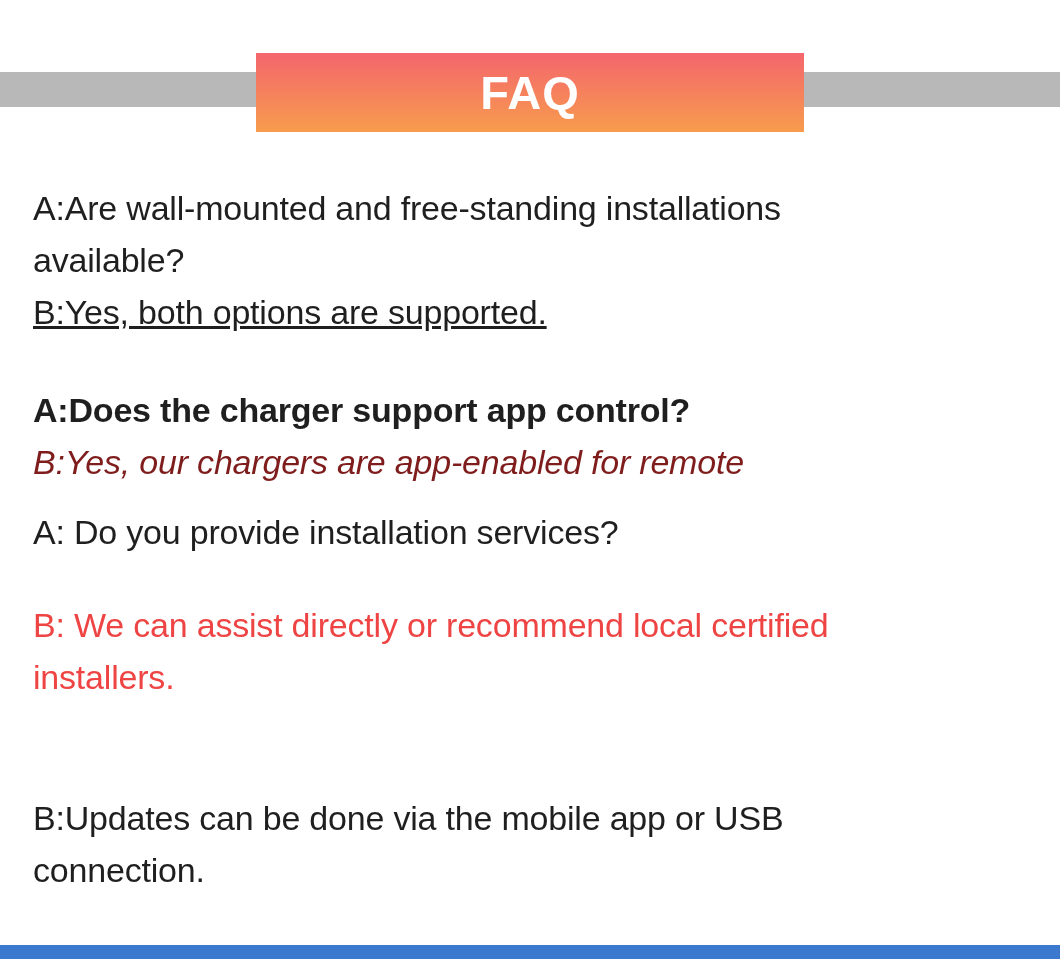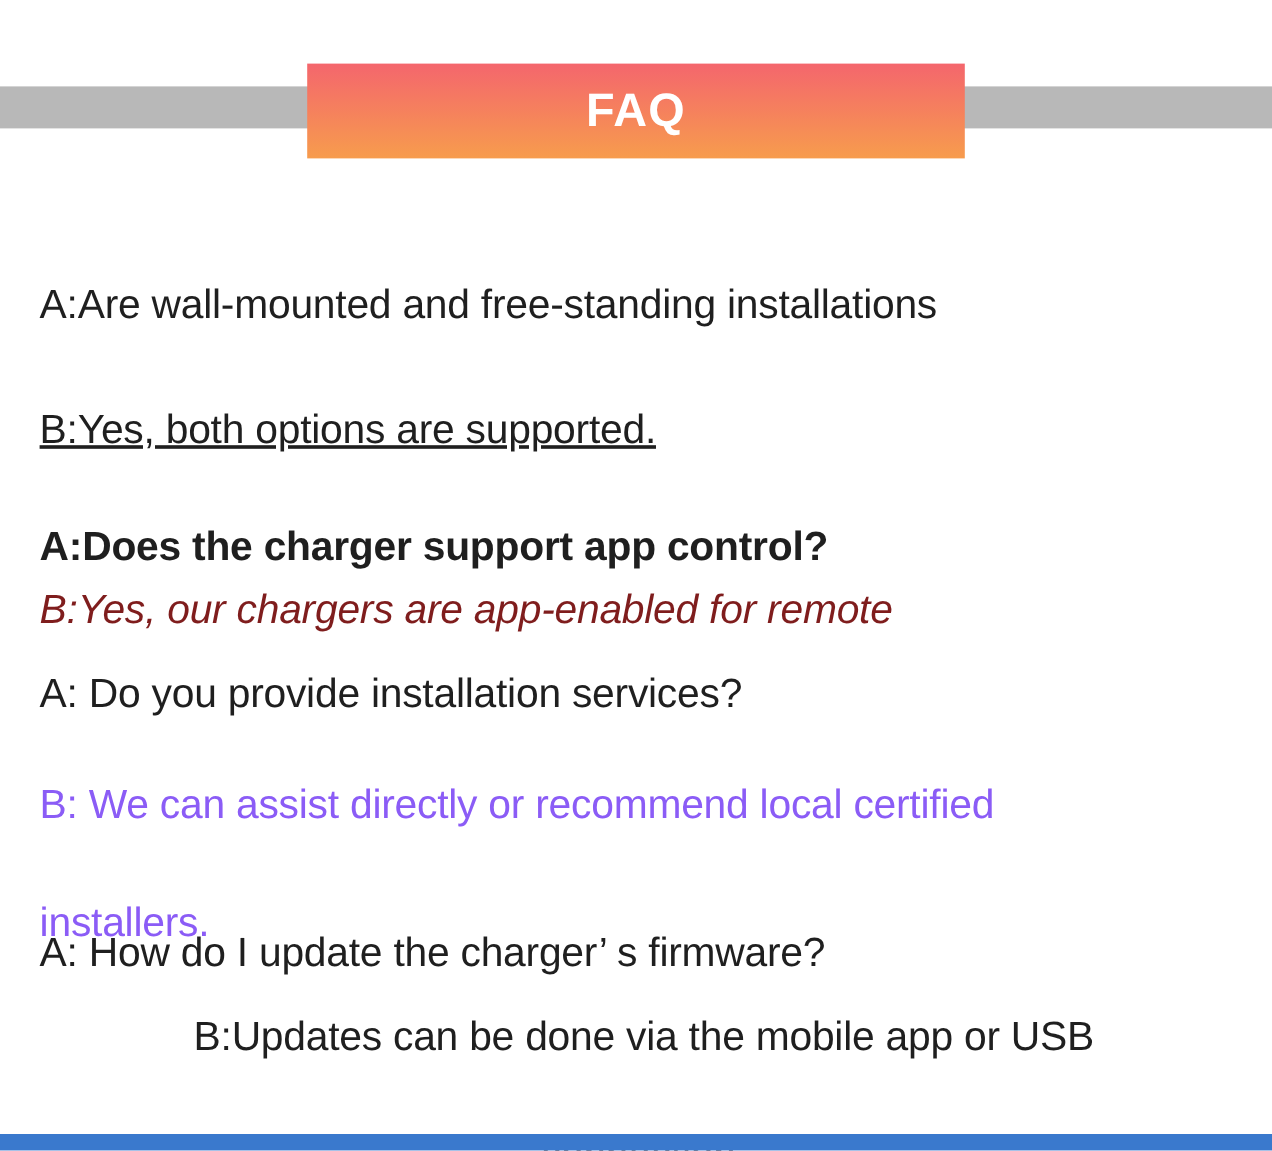--- a/index.html
+++ b/index.html
@@ -29,29 +29,28 @@
     top: 53px;
     width: 548px;
     height: 79px;
     display: flex;
     align-items: center;
     justify-content: center;
     z-index: 2;
   }
   .banner-title {
     color: #ffffff;
-    font-size: 39px;
+    font-size: 47px;
     font-weight: 700;
     letter-spacing: 1px;
   }
   .qa-line {
     display: block;
     line-height: 52px;
     white-space: nowrap;
-    margin-top: 46px;
   }
   .qa-block {
     position: absolute;
     left: 33px;
     right: 20px;
     font-size: 34px;
     font-weight: 400;
     letter-spacing: -0.2px;
     color: #1f1f1f;
   }
@@ -70,43 +69,41 @@
 <div class="page">
 
   <div class="gray-stripe" style="background: rgb(184, 184, 184);"></div>
 
   <div class="banner" style="background: linear-gradient(rgb(244, 102, 109), rgb(247, 156, 77));">
     <span class="banner-title" style="color: rgb(255, 255, 255);">FAQ</span>
   </div>
 
   <div class="qa-block" style="top: 182px; color: rgb(31, 31, 31);">
     <span class="qa-line">A:Are wall-mounted and free-standing installations</span>
+    <span class="qa-line">available?</span>
   </div>
   <div class="qa-block" style="top: 286px; color: rgb(31, 31, 31); text-decoration: underline;">
     <span class="qa-line">B:Yes, both options are supported.</span>
   </div>
 
   <div class="qa-block" style="top: 384px; color: rgb(31, 31, 31); font-weight: bold;">
     <span class="qa-line">A:Does the charger support app control?</span>
   </div>
   <div class="qa-block" style="top: 436px; color: #7f1d1d; font-style: italic;">
     <span class="qa-line">B:Yes, our chargers are app-enabled for remote</span>
   </div>
 
   <div class="qa-block" style="top: 506px; color: rgb(31, 31, 31);">
     <span class="qa-line">A: Do you provide installation services?</span>
   </div>
-  <div class="qa-block" style="top: 599px; color: #8b5cf6;">
+  <div class="qa-block" style="top: 599px; color: #ef4444;">
     <span class="qa-line">B: We can assist directly or recommend local certified</span>
     <span class="qa-line">installers.</span>
   </div>
 
-  <div class="qa-block" style="top: 722px; color: rgb(31, 31, 31);">
-    <span class="qa-line">A: How do I update the charger’ s firmware?</span>
-  </div>
-  <div class="qa-block" style="top: 792px; color: rgb(31, 31, 31); text-align: center;">
+  <div class="qa-block" style="top: 792px; color: rgb(31, 31, 31);">
     <span class="qa-line">B:Updates can be done via the mobile app or USB</span>
     <span class="qa-line">connection.</span>
   </div>
 
   <div class="bottom-bar" style="background: rgb(58, 121, 205);"></div>
 
 </div>
 
 </body></html>

